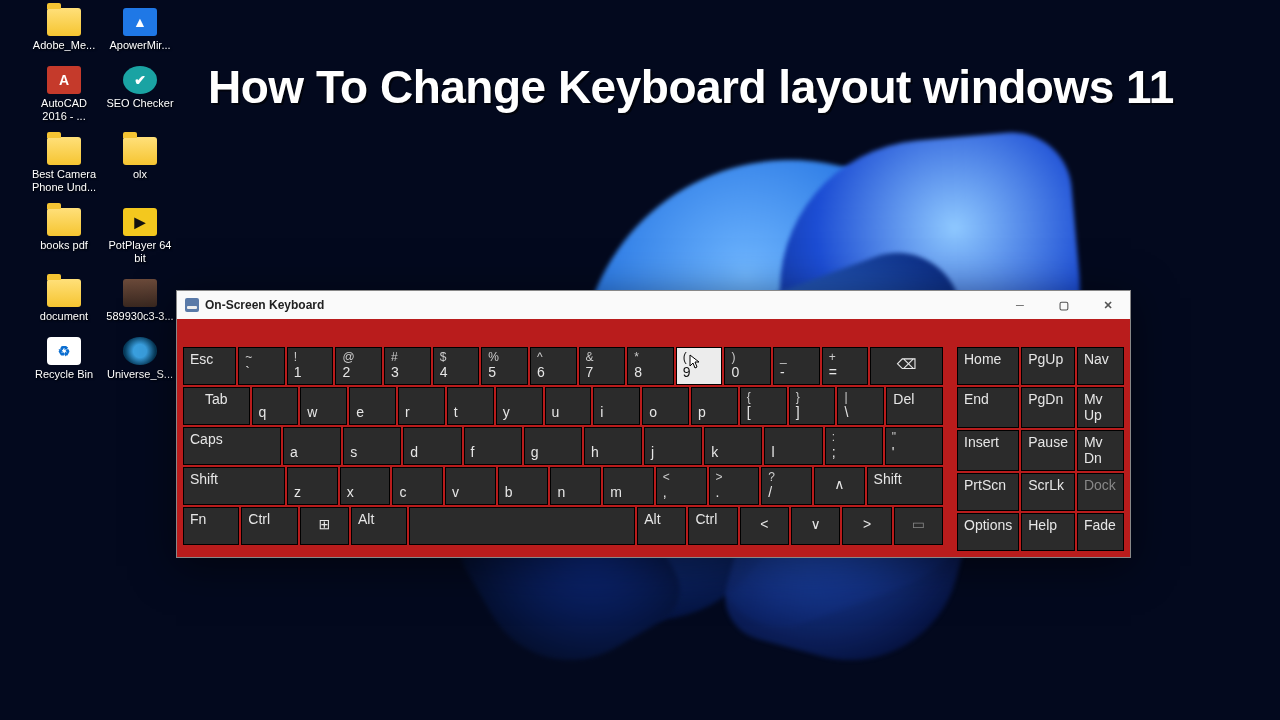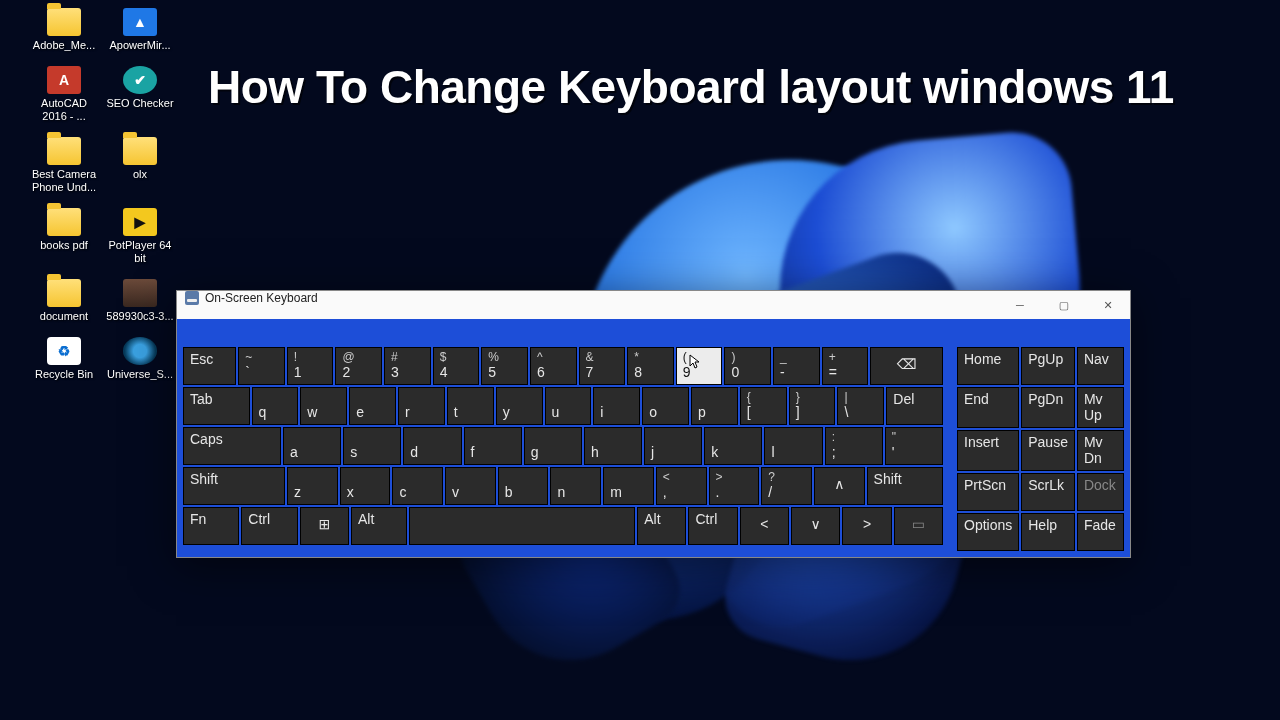--- a/index.html
+++ b/index.html
@@ -84,29 +84,31 @@
     left: 176px; top: 290px;
     width: 955px;
     background: #fff;
     border: 1px solid #888;
     box-shadow: 0 8px 40px rgba(0,0,0,.5);
   }
   .titlebar {
     height: 28px;
     background: #fafafa;
     display: flex;
+    align-items: center;
     font-size: 12px;
     color: #222;
+    font-weight: bold;
   }
   .titlebar .appicon {width:14px;height:14px;margin:0 6px 0 8px;background:#5a7aa8;border-radius:2px;position:relative;}
   .titlebar .appicon::after{content:"";position:absolute;left:2px;top:8px;width:10px;height:3px;background:#eee;border-radius:1px;}
   .winctrls { margin-left:auto; display:flex; }
   .winbtn { width:44px; height:28px; display:flex;align-items:center;justify-content:center;color:#555;font-size:11px;}
   .osk-body {
-    background: #1d4ed8;
+    background: #b91c1c;
     padding: 28px 6px 6px 6px;
     display:flex;
     gap:14px;
   }
   .kbd-main { flex: 0 0 760px; }
   .kbd-side { flex: 1; }
   .krow { display:flex; gap:2px; margin-bottom:2px; position:relative;}
   .key {
     background:#2b2b2b;
     color:#e6e6e6;
@@ -253,21 +255,21 @@
             </div>
             <div class="key">
               <span class="sup">+</span>
               <span>=</span>
             </div>
             <div class="key icon" style="flex: 1.8 1 0%;">
               <span>⌫</span>
             </div>
           </div>
           <div class="krow">
-            <div class="key top" style="flex: 1.6 1 0%;">
+            <div class="key top" style="flex: 1.6 1 0%; justify-content: center;">
               <span>Tab</span>
             </div>
             <div class="key">
               <span>q</span>
             </div>
             <div class="key">
               <span>w</span>
             </div>
             <div class="key">
               <span>e</span>

